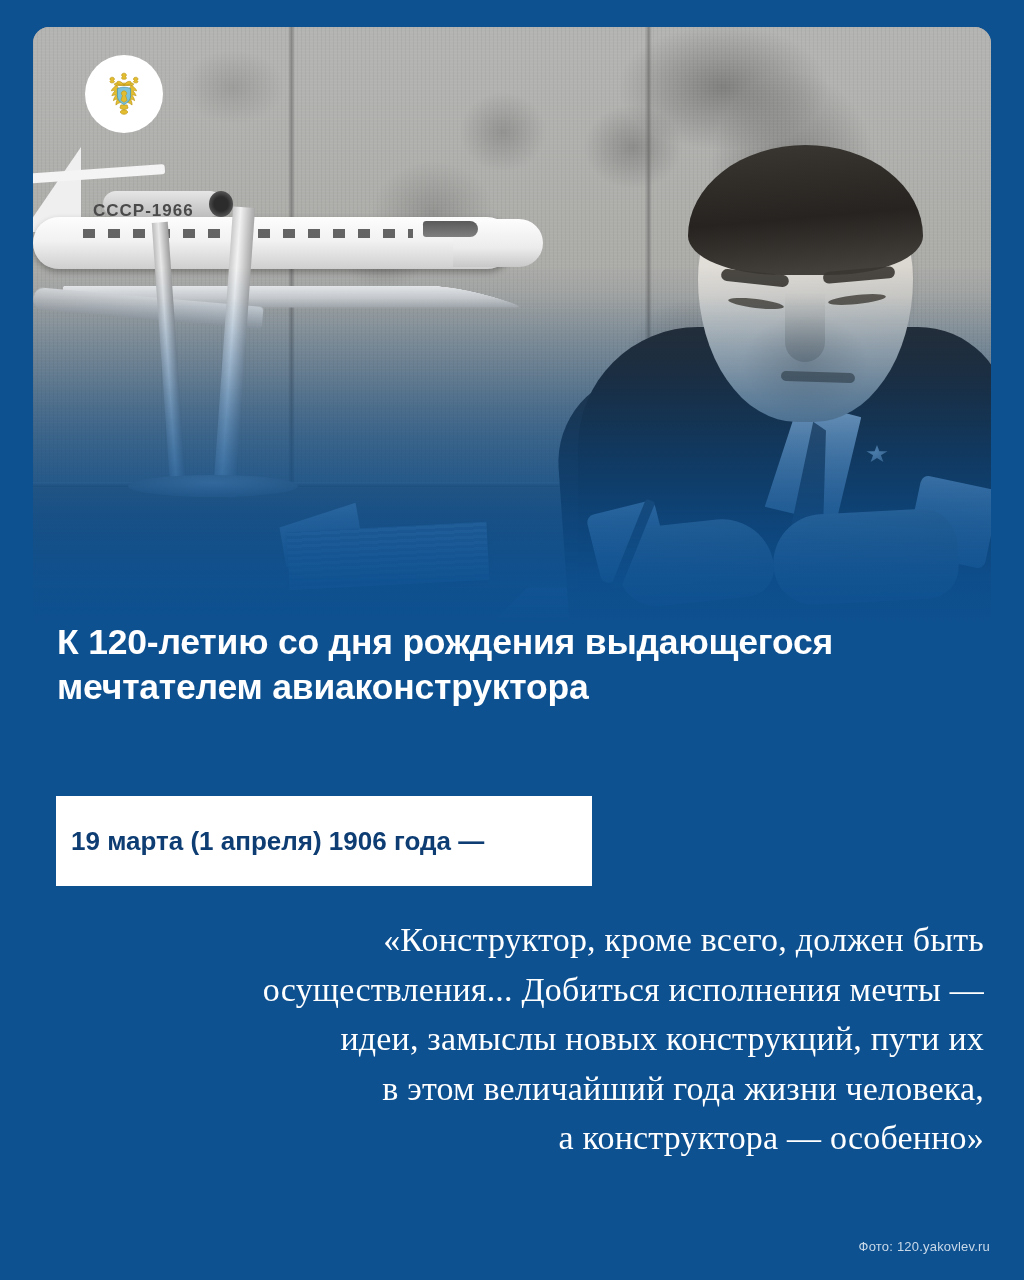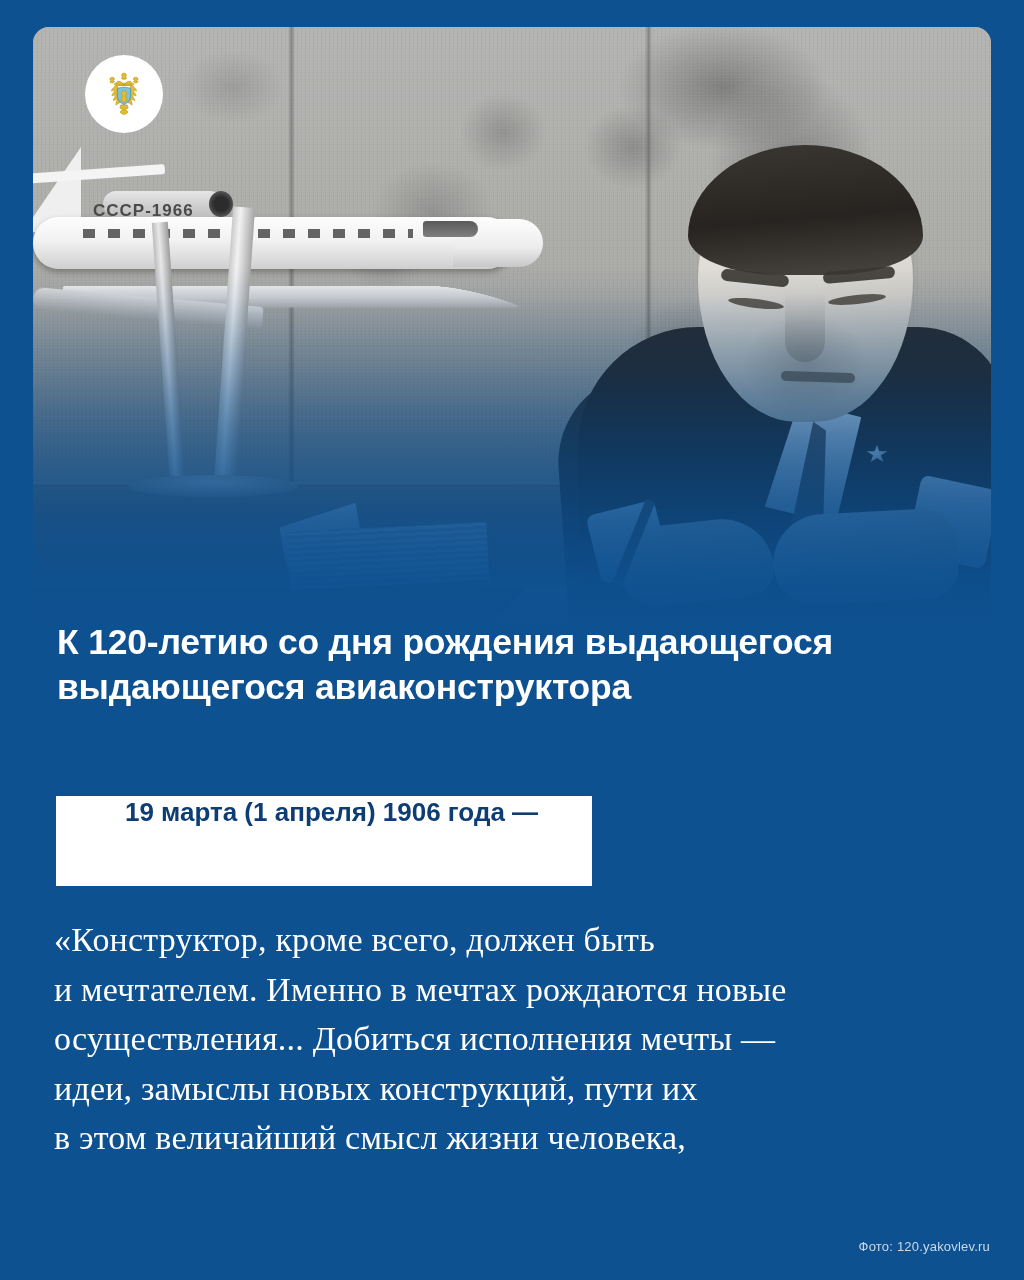--- a/index.html
+++ b/index.html
@@ -411,21 +411,21 @@
   .title-line { display: block; white-space: nowrap; }
 
   .date-box {
     position: absolute;
     left: 56px;
     top: 796px;
     width: 536px;
     height: 90px;
     background: #ffffff;
     display: flex;
-    flex-direction: row;
+    flex-direction: column;
     justify-content: center;
     padding-left: 15px;
     box-sizing: border-box;
   }
   .date-line {
     color: #0d3d73;
     font-family: "Liberation Sans", sans-serif;
     font-weight: 700;
     font-size: 26px;
     line-height: 33px;
@@ -436,21 +436,21 @@
     position: absolute;
     left: 54px;
     top: 915px;
     width: 930px;
     color: #ffffff;
     font-family: "Liberation Serif", "DejaVu Serif", serif;
     font-size: 34px;
     line-height: 49.5px;
     letter-spacing: .2px;
   }
-  .quote-line { display: block; white-space: nowrap; }
+  .quote-line { display: block; white-space: nowrap; text-align: right; }
 
   .credit {
     position: absolute;
     right: 34px;
     bottom: 26px;
     color: #c9d9e8;
     font-family: "Liberation Sans", sans-serif;
     font-size: 13px;
     letter-spacing: .2px;
   }
@@ -528,30 +528,30 @@
           <path d="M32 49.5c2.2 0 4 1.1 4 2.4 0 1.4-1.8 2.5-4 2.5s-4-1.1-4-2.5c0-1.3 1.8-2.4 4-2.4z"></path>
         </g>
         <path d="M32 24.5c4.2 0 7.3 1.5 7.3 1.5v7.6c0 5-3.4 8.2-7.3 10-3.9-1.8-7.3-5-7.3-10V26s3.1-1.5 7.3-1.5z" fill="#7cc2da" stroke="#3e8fa8" stroke-width="0.8"></path>
         <path d="M32 28.5c1.6 0 2.9 1.2 2.9 2.8 0 .9-.5 1.8-1.2 2.3l1.7 5.4-3.4 2.2-3.4-2.2 1.7-5.4c-.7-.5-1.2-1.4-1.2-2.3 0-1.6 1.3-2.8 2.9-2.8z" fill="#e3bd2f" stroke="#b99315" stroke-width="0.6"></path>
       </svg>
     </span>
   </div>
 
   <div class="title">
     <span class="title-line">К 120-летию со дня рождения выдающегося</span>
-    <span class="title-line">выдающегося авиаконструктора</span>
+    <span class="title-line">мечтателем авиаконструктора</span>
   </div>
 
   <div class="date-box">
     <span class="date-line">19 марта (1 апреля) 1906 года —</span>
   </div>
 
   <div class="quote">
     <span class="quote-line">«Конструктор, кроме всего, должен быть</span>
-    <span class="quote-line">и мечтателем. Именно в мечтах рождаются новые</span>
     <span class="quote-line">осуществления... Добиться исполнения мечты —</span>
     <span class="quote-line">идеи, замыслы новых конструкций, пути их</span>
-    <span class="quote-line">в этом величайший смысл жизни человека,</span>
+    <span class="quote-line">в этом величайший года жизни человека,</span>
+    <span class="quote-line">а конструктора — особенно»</span>
   </div>
 
   <div class="credit">Фото: 120.yakovlev.ru</div>
 
 </div>
 
 </body></html>

